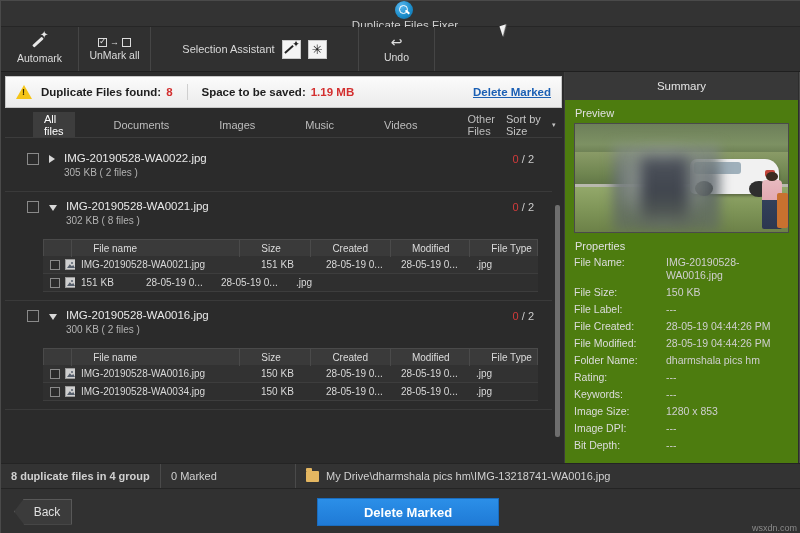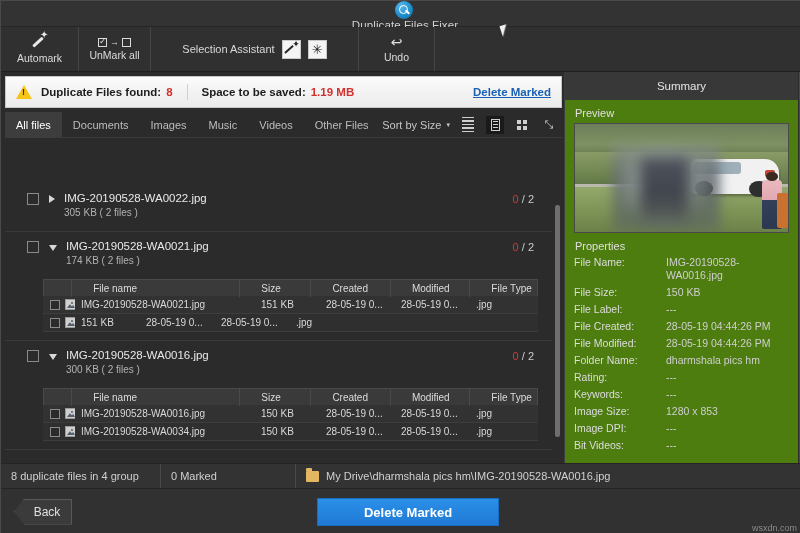--- a/index.html
+++ b/index.html
@@ -166,21 +166,21 @@
     margin-left: auto; font-size: 11.5px; color: #1a5fb4;
     text-decoration: underline; font-weight: bold;
   }
 
   .tabsrow {
     height: 26px; margin: 4px 4px 0 4px;
     display: flex; align-items: stretch;
     border-bottom: 1px solid #3c3c3c;
   }
   .tab {
-    display: flex; align-items: center; padding: 6px 11px; font-size: 11px; color: #bdbdbd;
+    display: flex; align-items: center; padding: 6px 11px; font-size: 11px; color: #bdbdbd; margin-left: 28px;
   }
   .tab.active { background: #3d3d3d; color: #ffffff; }
   .tools-right { margin-left: auto; display: flex; align-items: center; gap: 9px; padding-right: 4px; }
   .sortby { font-size: 11px; color: #c5c5c5; display: flex; align-items: center; gap: 5px; }
   .sortby .caret2 { font-size: 7px; }
   .vbtn {
     width: 18px; height: 18px; display: flex; align-items: center; justify-content: center;
     color: #cfcfcf;
   }
   .vbtn.sel { background: #1a1a1a; }
@@ -194,21 +194,21 @@
   .ic-detail i { width: 5px; height: 1.3px; background: #cfcfcf; display: block; }
   .ic-grid { display: grid; grid-template-columns: 4px 4px; grid-template-rows: 4px 4px; gap: 2px; }
   .ic-grid i { background: #cfcfcf; }
   .ic-expand { font-size: 11px; line-height: 1; }
 
   
   .listwrap {
     position: absolute; left: 4px; top: 72px; width: 557px; height: 313px;
     background: #2b2b2b; overflow: hidden;
   }
-  .list-inner { position: relative; width: 547px; margin-top: 40px; }
+  .list-inner { position: relative; width: 547px; }
   .group {
     border-bottom: 1px solid #3a3a3a;
     padding: 0 0 0 0;
   }
   .grp-head {
     display: flex; align-items: flex-start; height: 47px; padding-top: 8px;
   }
   .grp-chk {
     width: 12px; height: 12px; border: 1px solid #8a8a8a; background: #2b2b2b;
     margin-left: 22px; margin-top: 1px; flex: none;
@@ -368,21 +368,21 @@
   
   .statusbar {
     position: absolute; left: 0; top: 462px; width: 800px; height: 26px;
     background: #333333; display: flex; align-items: stretch;
     border-top: 1px solid #242424; border-bottom: 1px solid #242424;
   }
   .sb-cell {
     display: flex; align-items: center; padding: 0 10px; font-size: 11px; color: #d0d0d0;
     border-right: 1px solid #4a4a4a;
   }
-  .sb-1 { width: 160px; }
+  .sb-1 { width: 160px; font-weight: bold; }
   .sb-2 { width: 135px; }
   .sb-3 { flex: 1; gap: 7px; border-right: none; }
   .folder-ic {
     width: 13px; height: 11px; background: #e3b661; position: relative; flex: none;
     border-radius: 1px;
   }
   .folder-ic::before {
     content: ""; position: absolute; left: 0; top: -2.5px; width: 6px; height: 3px;
     background: #e3b661; border-radius: 1px 1px 0 0;
   }
@@ -548,21 +548,21 @@
             <span class="grp-count"><span class="red">0</span> <span>/ 2</span></span>
           </div>
         </div>
 
         <div class="group">
           <div class="grp-head">
             <span class="grp-chk"></span>
             <span class="tri open"></span>
             <span class="grp-txt">
               <span class="grp-name">IMG-20190528-WA0021.jpg</span>
-              <span class="grp-sub">174 KB  ( 2 files )</span>
+              <span class="grp-sub">302 KB  ( 8 files )</span>
             </span>
             <span class="grp-count"><span class="red">0</span> <span>/ 2</span></span>
           </div>
           <div class="ftable">
             <div class="fhead">
               <div class="c-chk"></div>
               <div class="c-name">File name</div>
               <div class="c-size">Size</div>
               <div class="c-created">Created</div>
               <div class="c-modified">Modified</div>
@@ -699,32 +699,32 @@
       </div>
       <div class="prow">
         <span class="pkey">Image Size:</span>
         <span class="pval">1280 x 853</span>
       </div>
       <div class="prow">
         <span class="pkey">Image DPI:</span>
         <span class="pval">---</span>
       </div>
       <div class="prow">
-        <span class="pkey">Bit Videos:</span>
+        <span class="pkey">Bit Depth:</span>
         <span class="pval">---</span>
       </div>
     </div>
   </div>
 
   <div class="statusbar">
     <div class="sb-cell sb-1">8 duplicate files in 4 group</div>
     <div class="sb-cell sb-2">0 Marked</div>
     <div class="sb-cell sb-3">
       <span class="folder-ic"></span>
-      <span>My Drive\dharmshala pics hm\IMG-20190528-WA0016.jpg</span>
+      <span>My Drive\dharmshala pics hm\IMG-13218741-WA0016.jpg</span>
     </div>
   </div>
 
   <div class="footer">
     <div class="back-btn">Back</div>
     <div class="del-btn">Delete Marked</div>
     <div class="watermark">wsxdn.com</div>
   </div>
 
   <div class="cursor"></div>

